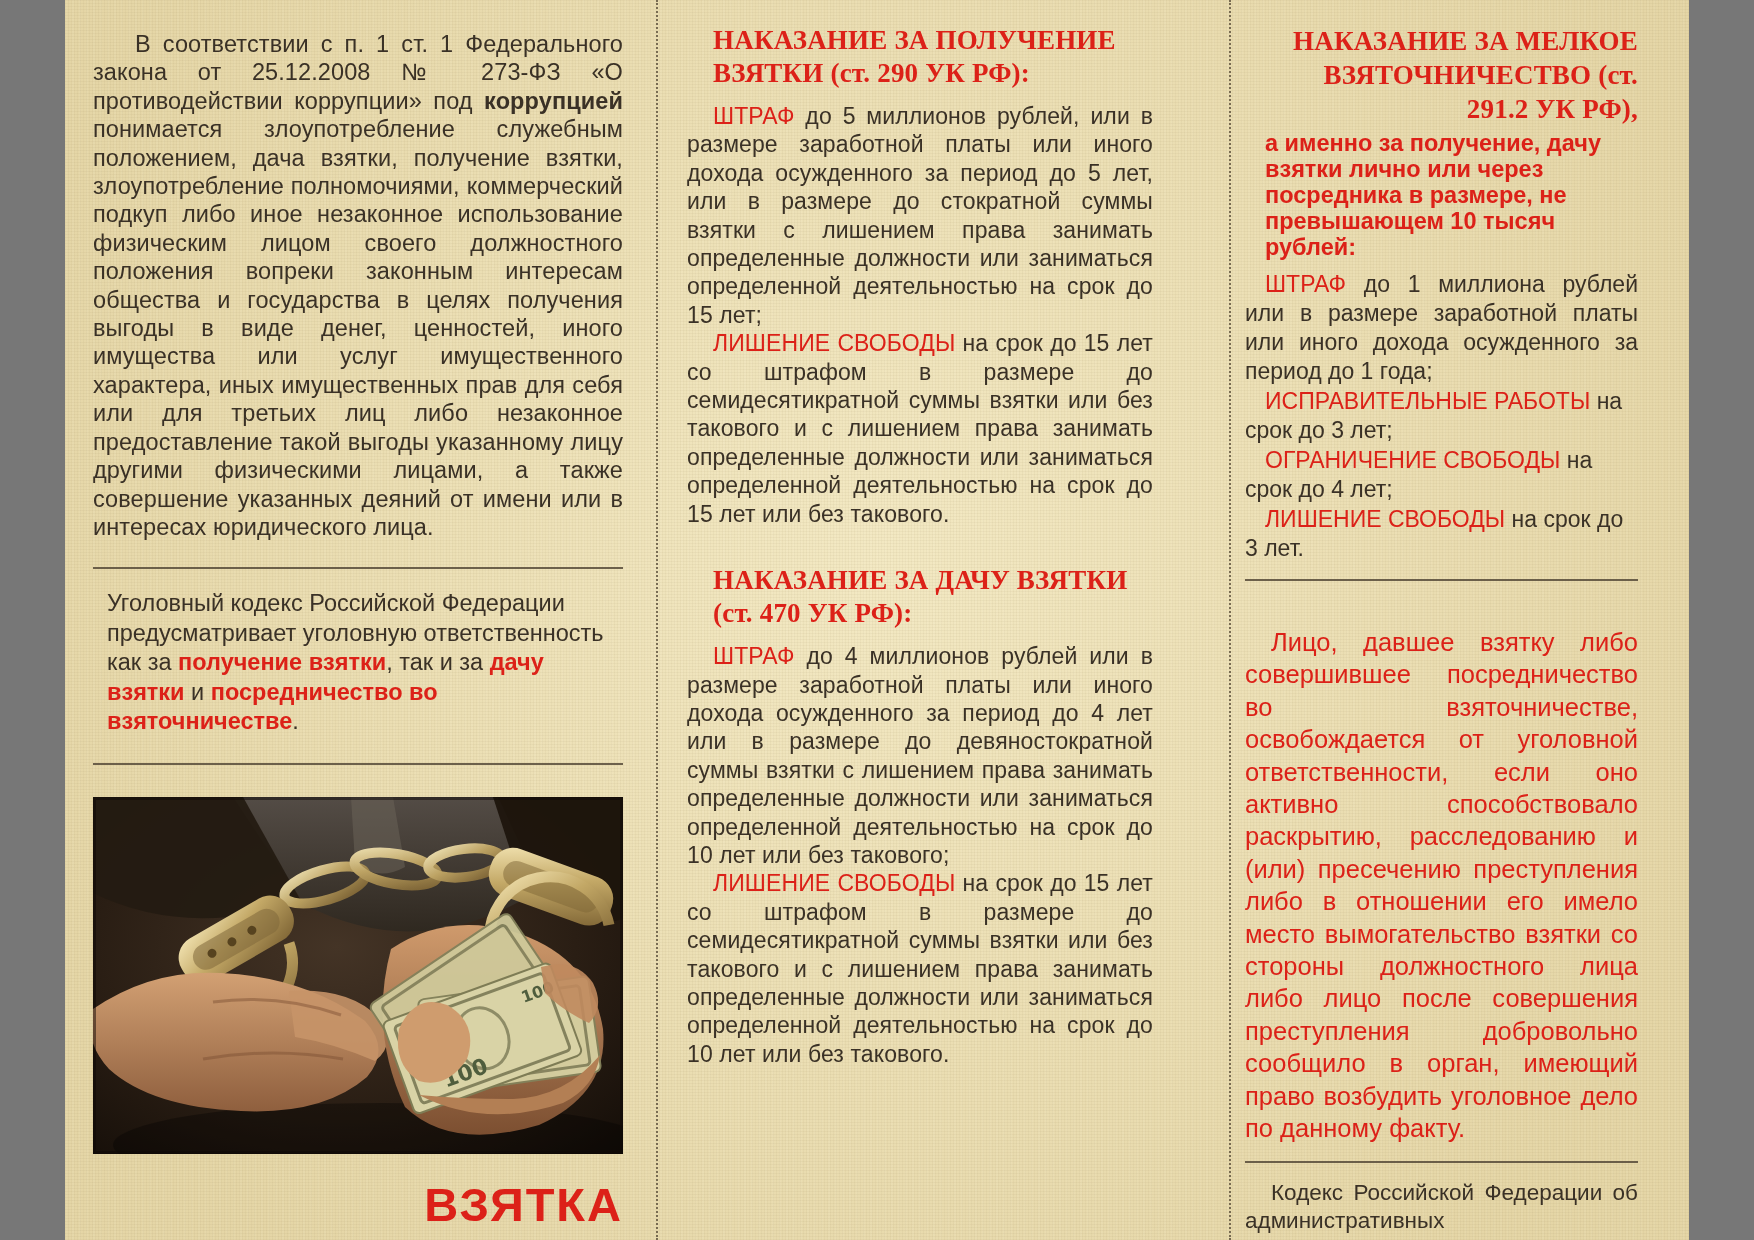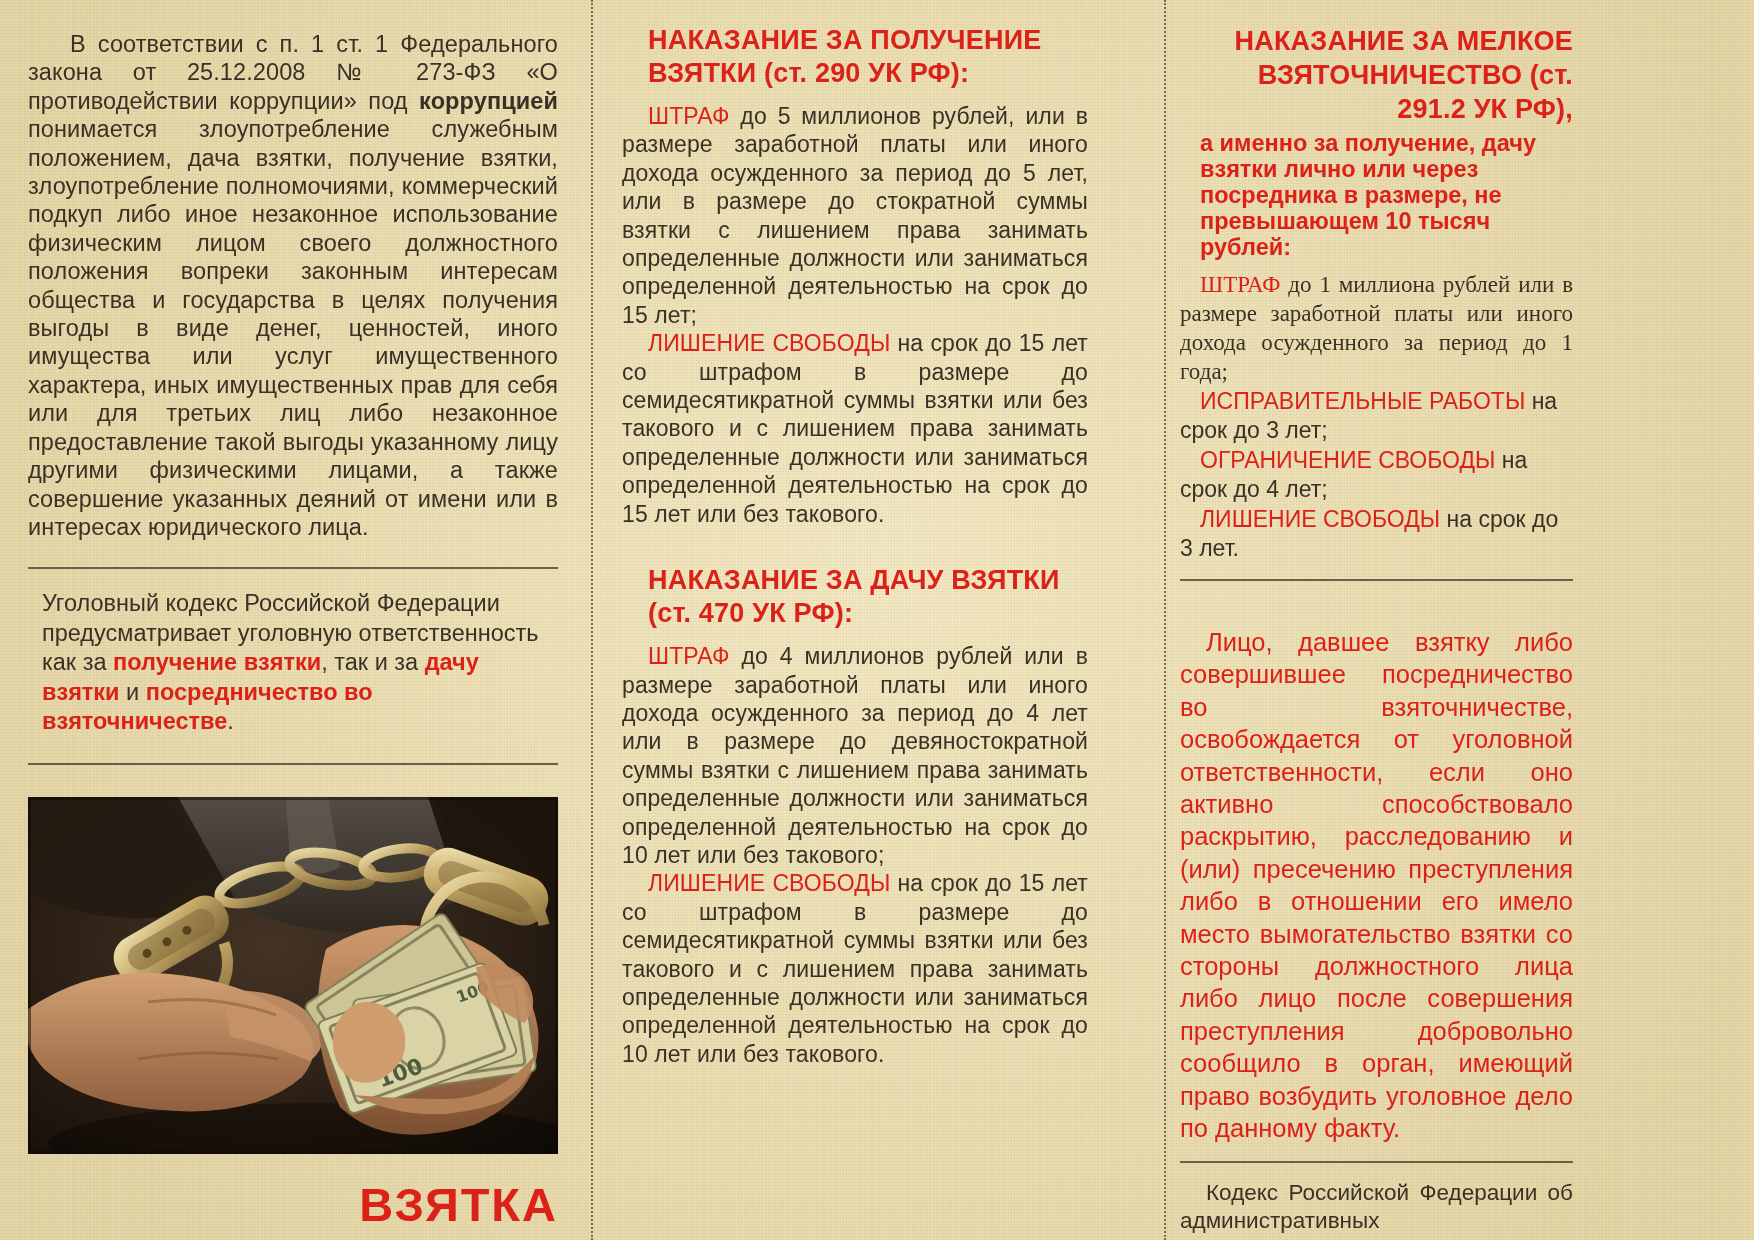--- a/index.html
+++ b/index.html
@@ -5,21 +5,21 @@
   :root{
     --accent-red:#DC2118;
     --ink:#3A3126;
     --paper:#ECDFB2;
     --rule:#564A38;
   }
   *{box-sizing:border-box;margin:0;padding:0;}
   html,body{background:#777;}
   .page{
     position:relative;
-    width:1754px;height:1240px;
+    width:1624px;height:1240px;
     margin:0 auto;
     overflow:hidden;
     color:var(--ink);
     background-color:var(--paper);
     background-image:
       repeating-linear-gradient(0deg, rgba(125,104,62,.055) 0 1px, rgba(255,255,255,0) 1px 3px),
       repeating-linear-gradient(90deg, rgba(125,104,62,.05) 0 1px, rgba(255,255,255,0) 1px 3px),
       repeating-linear-gradient(90deg, rgba(255,252,238,.05) 0 2px, rgba(255,255,255,0) 2px 7px),
       radial-gradient(circle at 50% 45%, rgba(255,250,225,.35), rgba(196,172,112,.18) 85%);
     font-family:"Liberation Sans","DejaVu Sans",sans-serif;
@@ -48,31 +48,31 @@
   .photo svg{display:block;width:530px;height:357px;}
   .bribe-title{
     margin-top:26px;text-align:right;
     color:var(--accent-red);font-size:47px;font-weight:bold;letter-spacing:2px;line-height:1.05;
   }
 
   
   .law-section{margin-bottom:36px;}
   .law-title{
     color:var(--accent-red);font-size:27px;font-weight:bold;line-height:33px;
-    padding-left:26px;margin-bottom:12px;letter-spacing:.2px;
+    padding-left:26px;margin-bottom:12px;letter-spacing:.2px;font-family:Liberation Serif, serif;
   }
   .law-par{font-size:23px;line-height:28.4px;text-indent:26px;text-align:justify;letter-spacing:.1px;}
 
   
   #panel-right .law-title{padding-left:20px;line-height:34px;margin-bottom:4px;text-align:right;}
   .law-subtitle{
     color:var(--accent-red);font-weight:bold;font-size:23.5px;line-height:26px;
     padding-left:20px;margin-bottom:10px;
   }
-  .small-par{font-size:23px;line-height:29px;text-indent:20px;text-align:justify;font-family:Liberation Serif, serif;}
+  .small-par{font-size:23px;line-height:29px;text-indent:20px;text-align:justify;}
   .penalty-line{font-size:23px;line-height:29px;text-indent:20px;margin-top:1px;}
   #panel-right .rule{margin:16px 0 16px 0;}
   .immunity{
     color:var(--accent-red);font-size:25.5px;line-height:32.4px;
     text-indent:26px;text-align:justify;font-weight:500;margin-top:45px;
   }
   .koap{font-size:22.5px;line-height:28.7px;text-indent:26px;text-align:justify;}
 </style>
 </head>
 <body>

